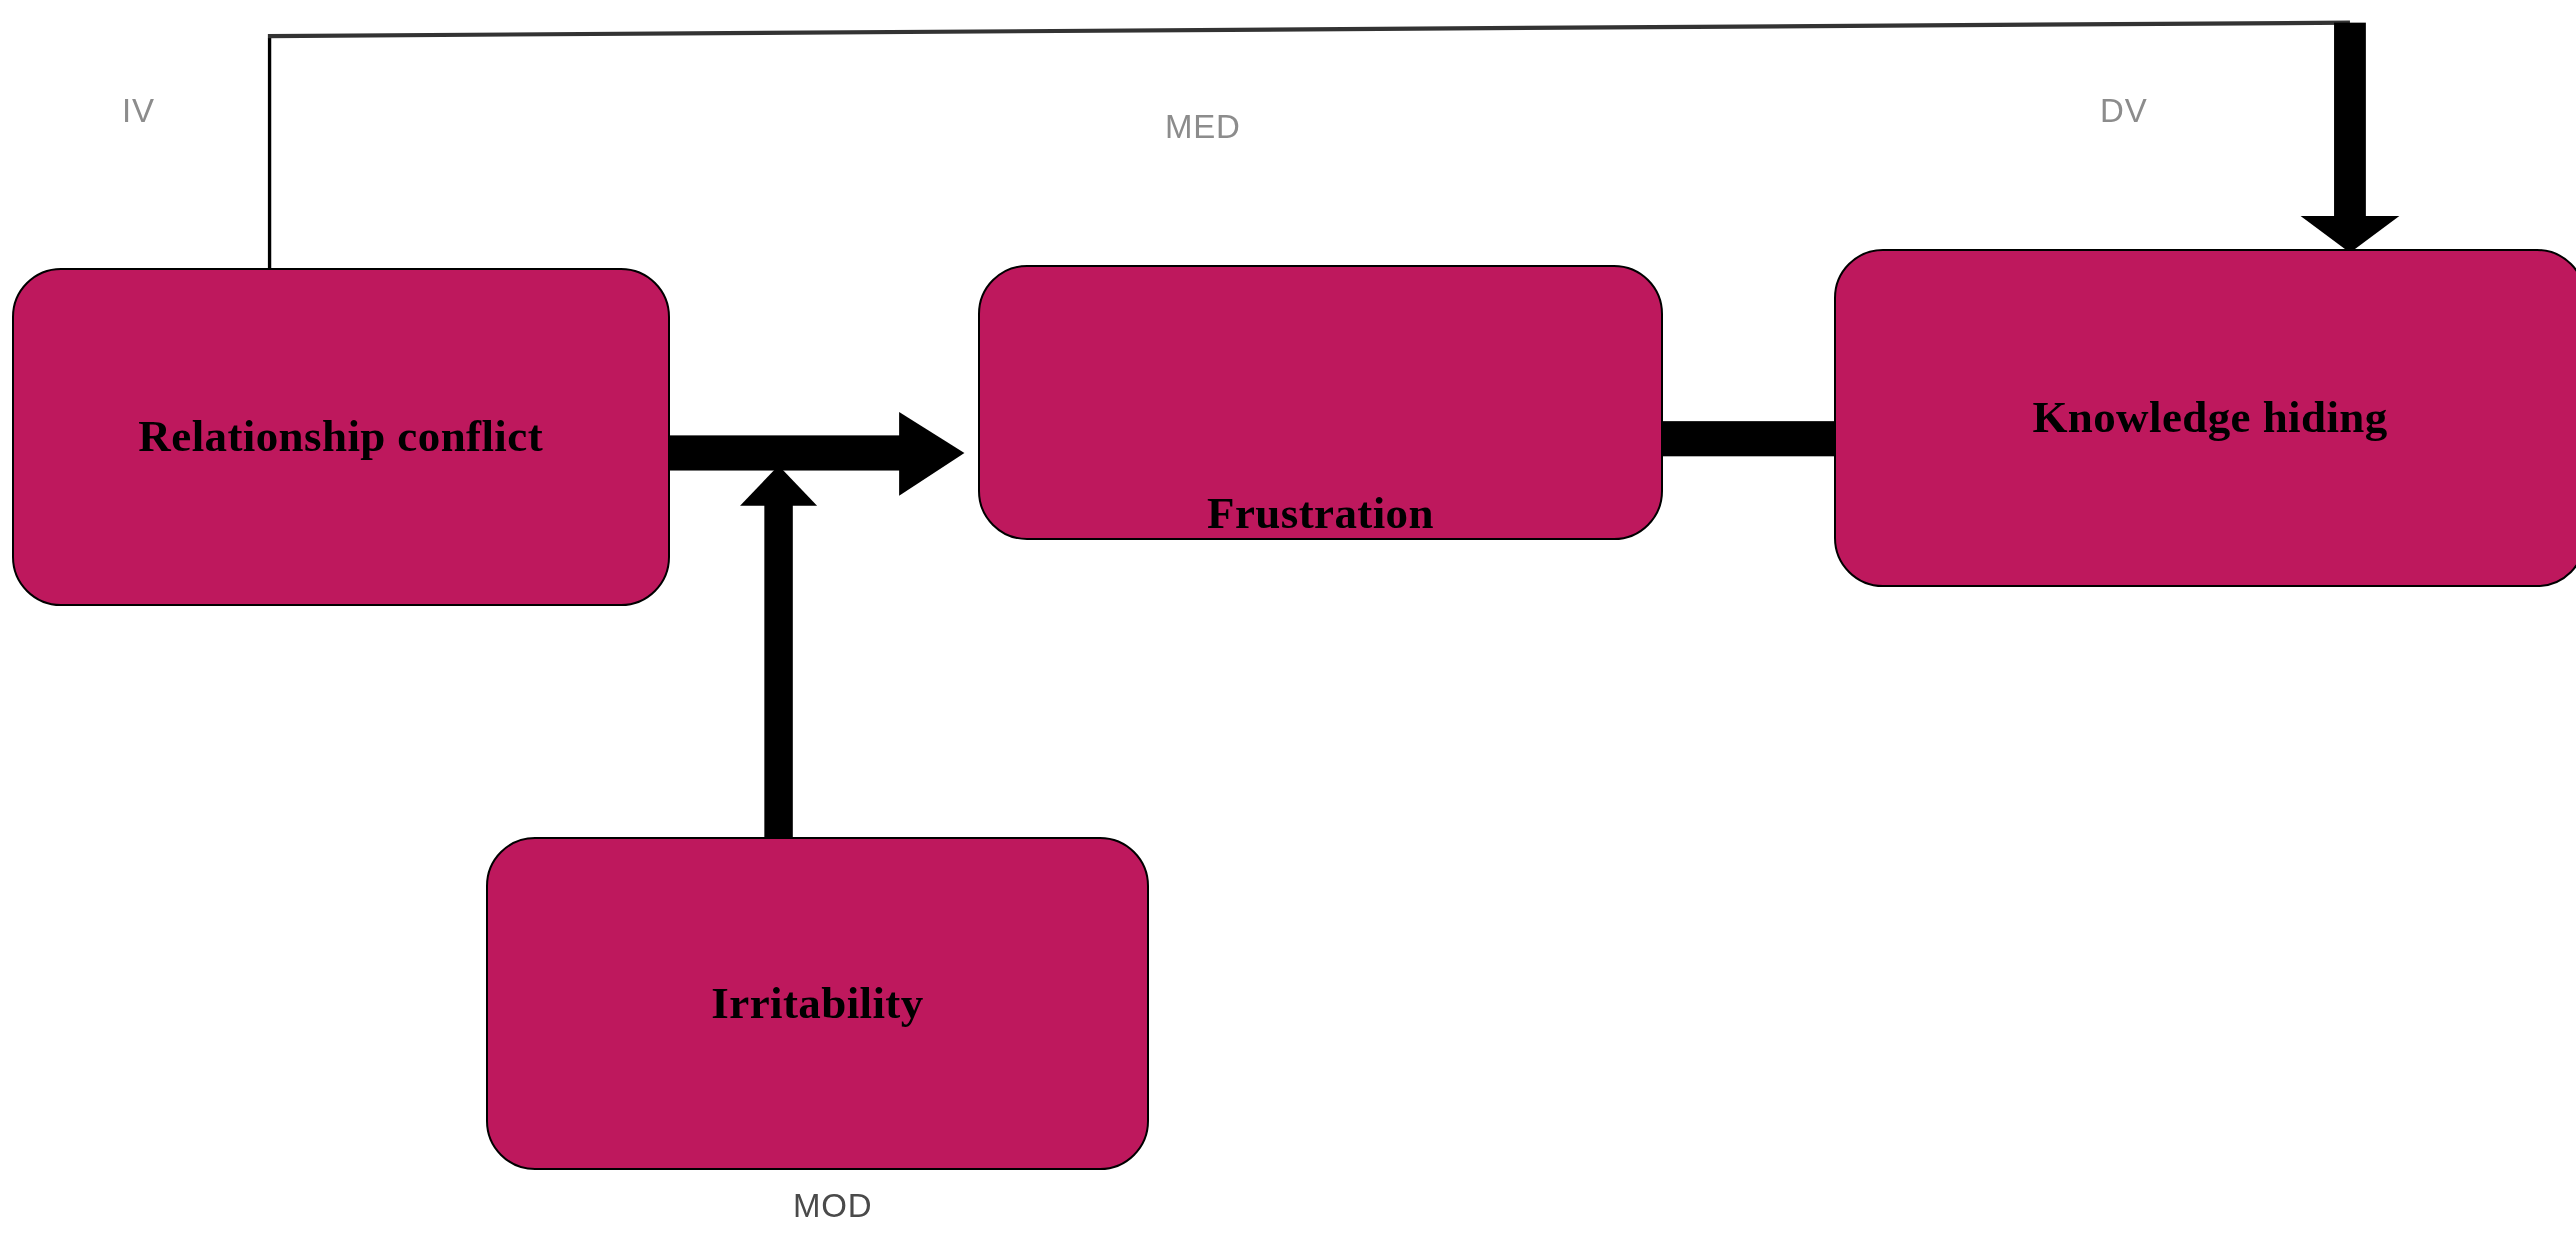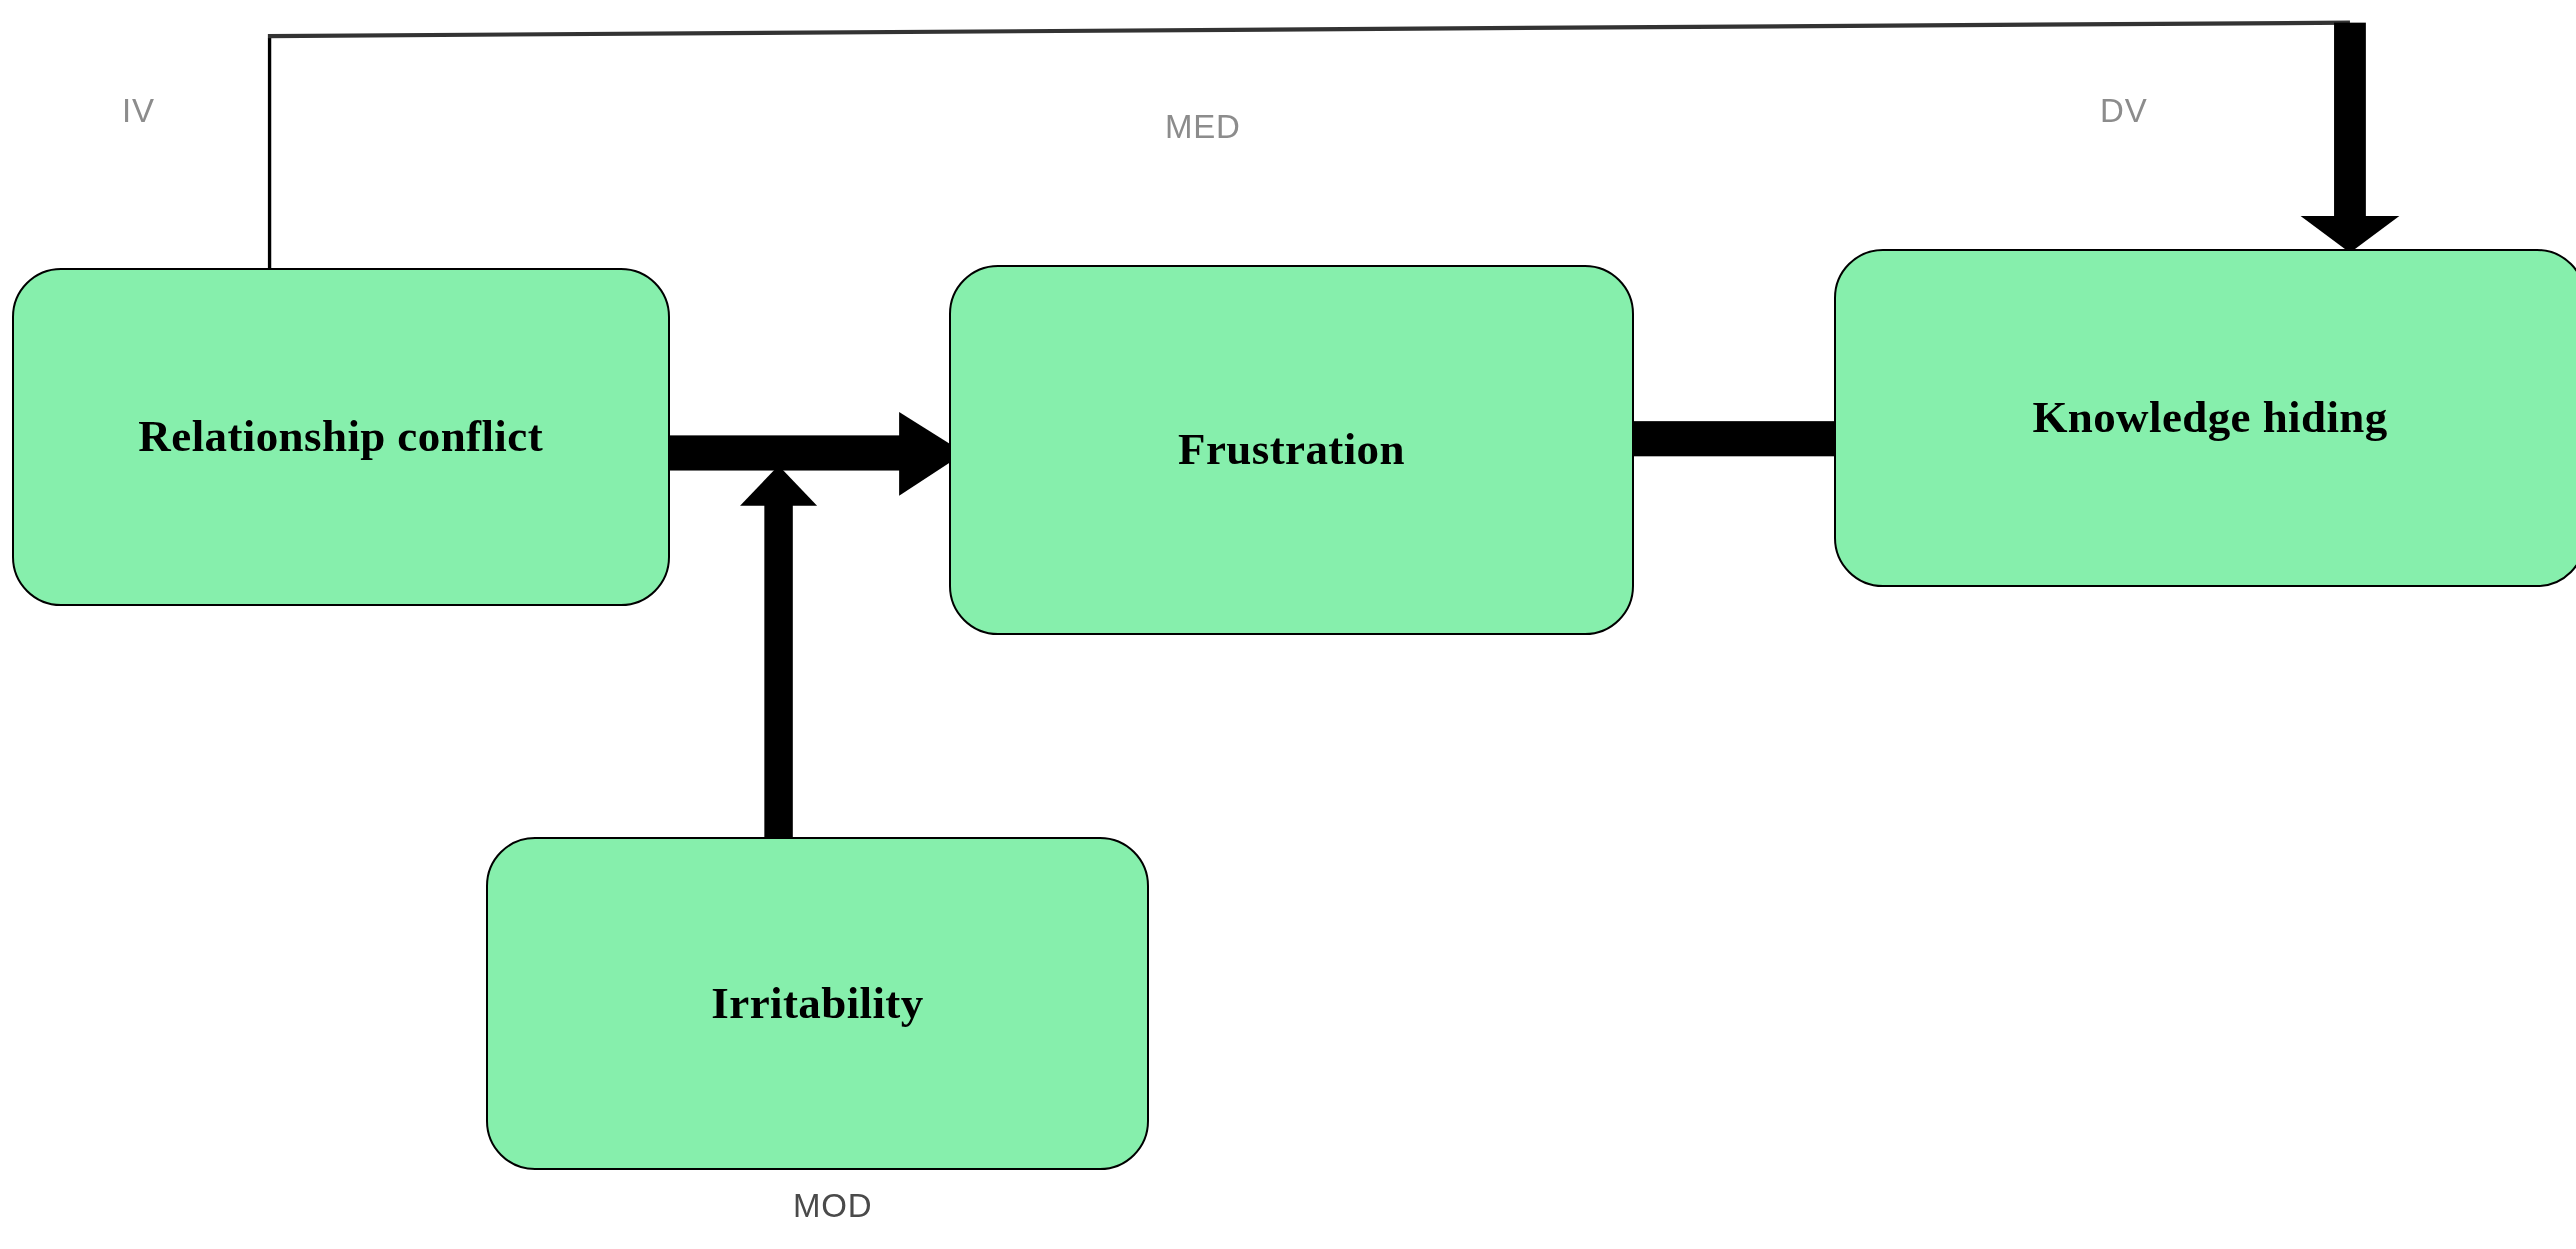--- a/index.html
+++ b/index.html
@@ -20,21 +20,21 @@
     left: 0;
     top: 0;
     width: 2576px;
     height: 1250px;
   }
   .node-box {
     position: absolute;
     box-sizing: border-box;
     border: 2.5px solid #000000;
     border-radius: 49px;
-    background: #86efac;
+    background: #be185d;
     display: flex;
     align-items: center;
     justify-content: center;
   }
   .node-label {
     font-family: "Liberation Serif", "DejaVu Serif", serif;
     font-weight: bold;
     font-size: 45px;
     color: #000000;
     letter-spacing: 0.4px;
@@ -50,21 +50,21 @@
     color: #8c8c8c;
     letter-spacing: 0.8px;
     white-space: nowrap;
     user-select: none;
   }
   .role-label.dark {
     color: #4a4a4a;
   }
   
   #box-relationship-conflict { left: 11.7px;   top: 268px;  width: 658px;  height: 338px; }
-  #box-frustration           { left: 949px; top: 265px;  width: 685px;  height: 370px; }
+  #box-frustration           { left: 978px; top: 265px;  width: 685px;  height: 275px; align-items: flex-end; }
   #box-knowledge-hiding      { left: 1802px; top: 249px;  width: 752px;  height: 338px; margin-left: 32px; }
   #box-irritability          { left: 486px;  top: 837px; width: 663px;  height: 333px; }
   
   #label-iv  { left: 122px;  top: 92px; }
   #label-med { left: 1165px; top: 92px; margin-top: 16px; }
   #label-dv  { left: 2100px; top: 92px; }
   #label-mod { left: 793px;  top: 1187px; }
 </style>
 </head>
 <body>

